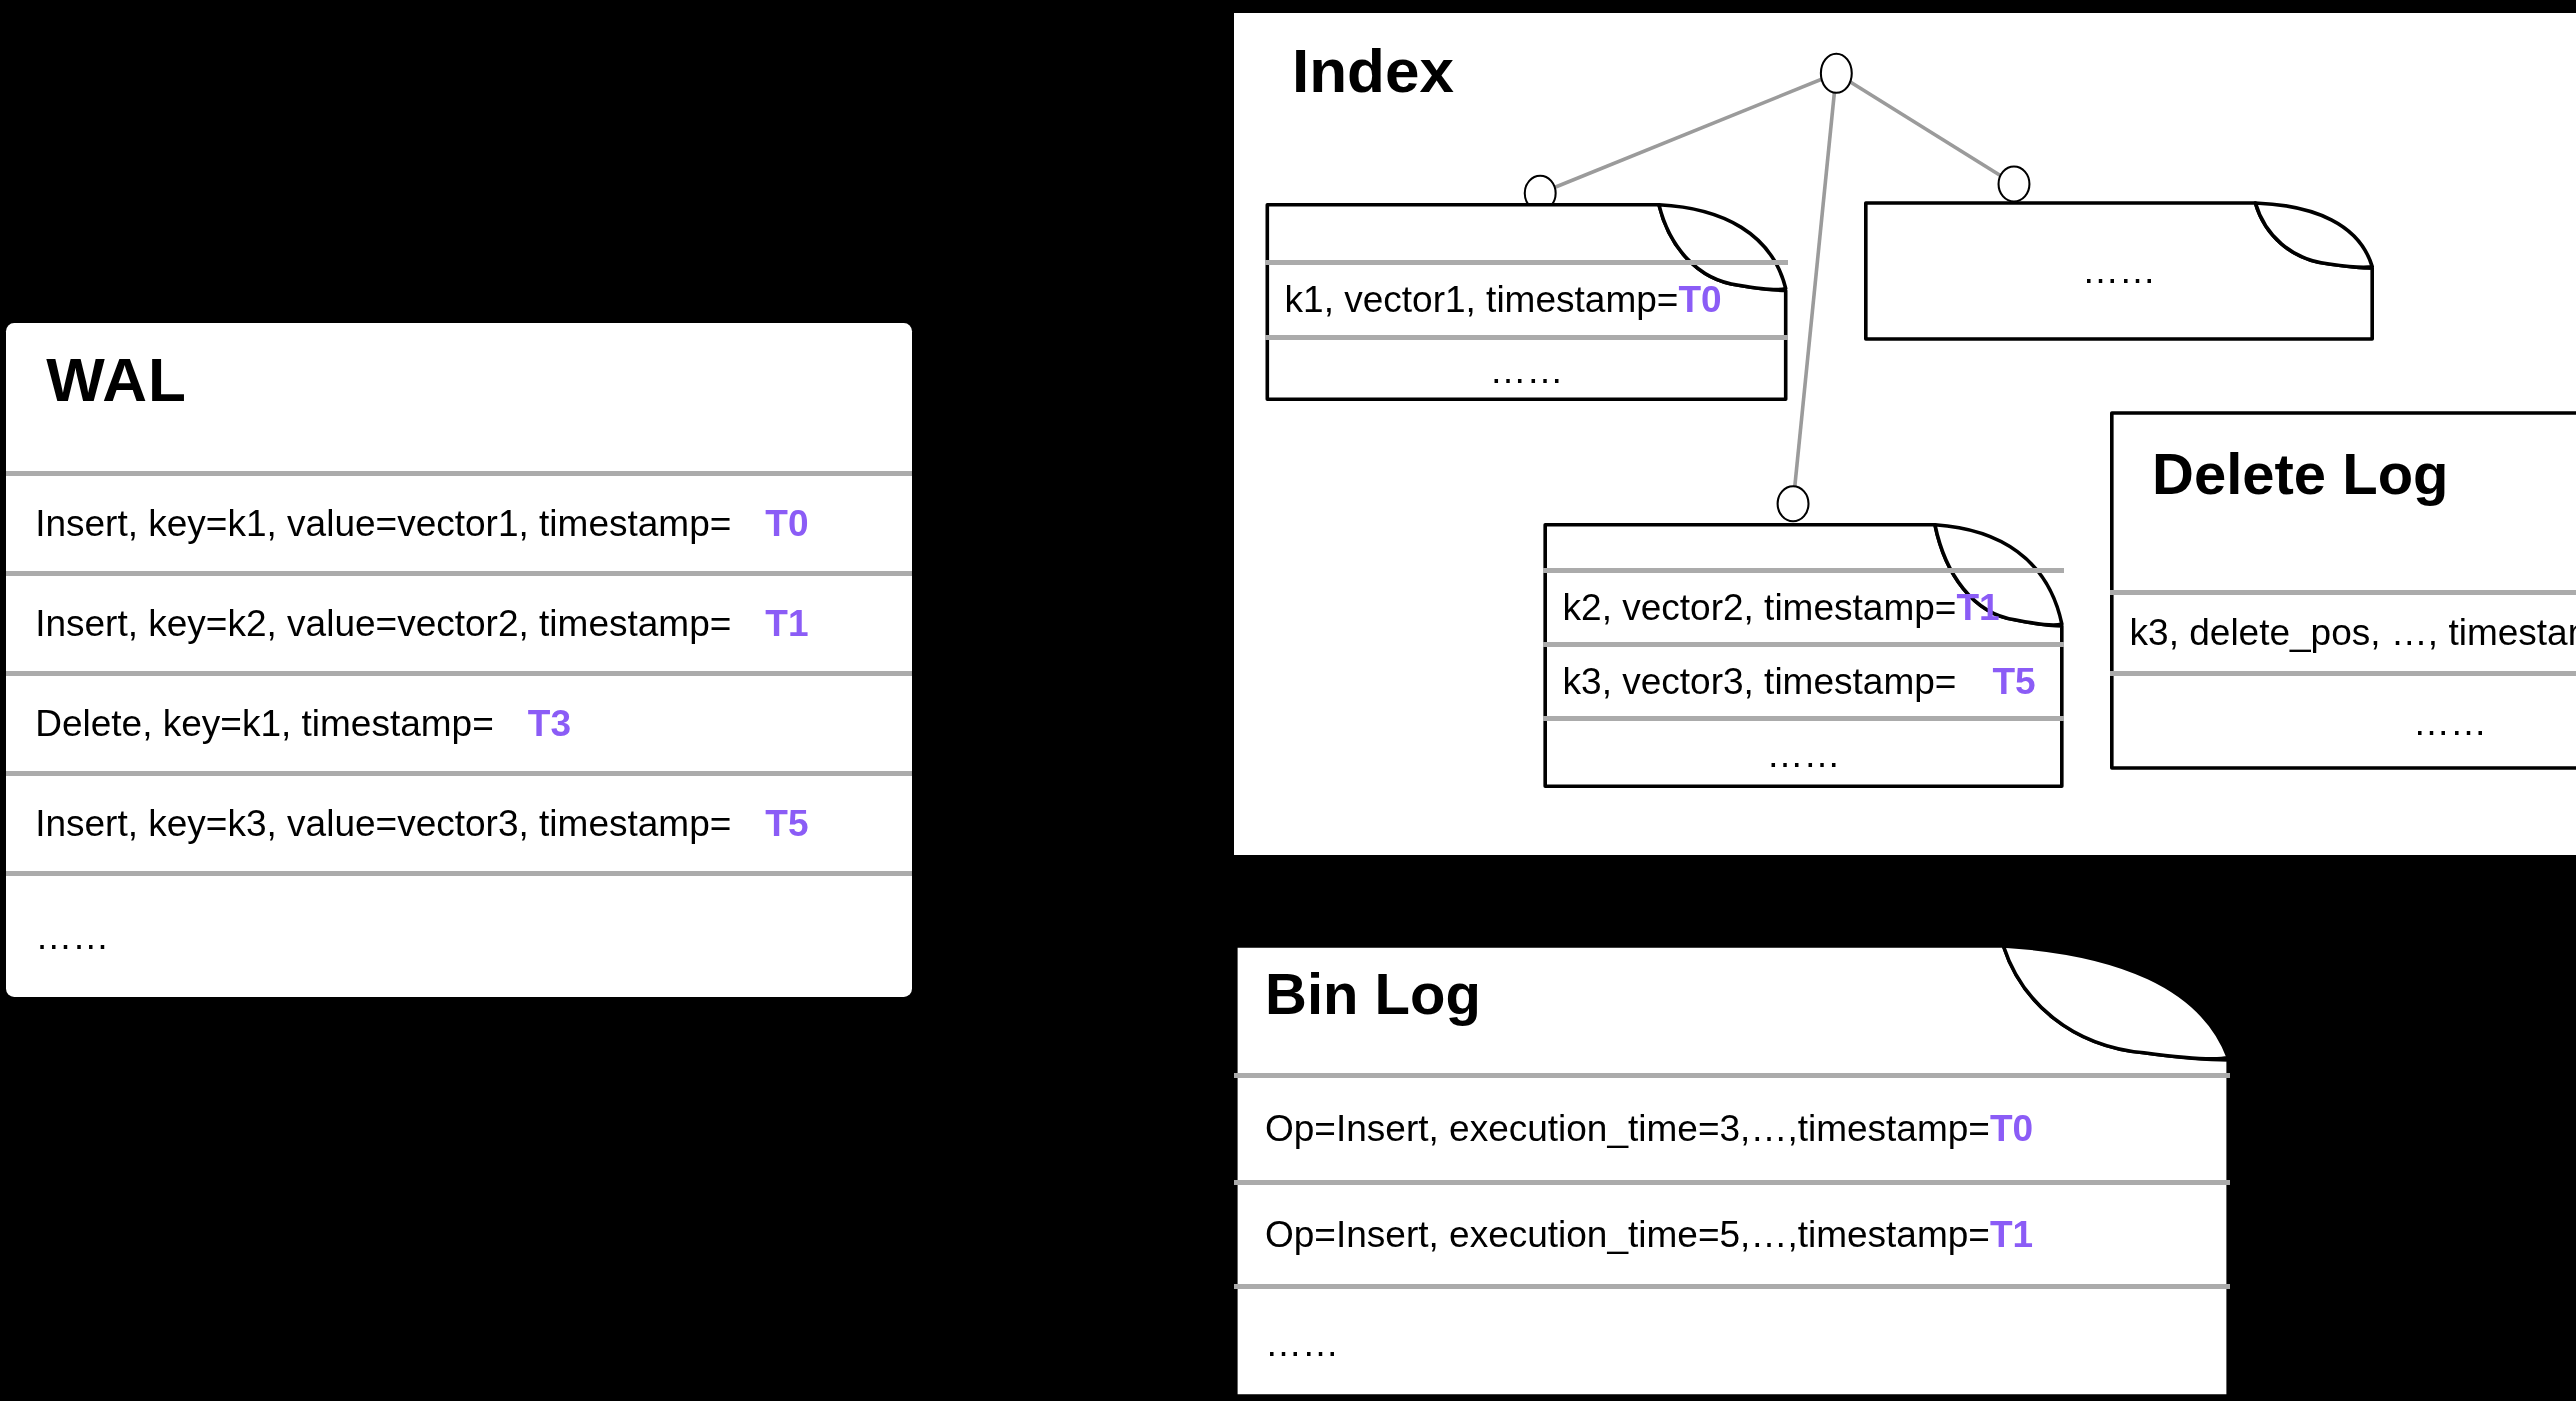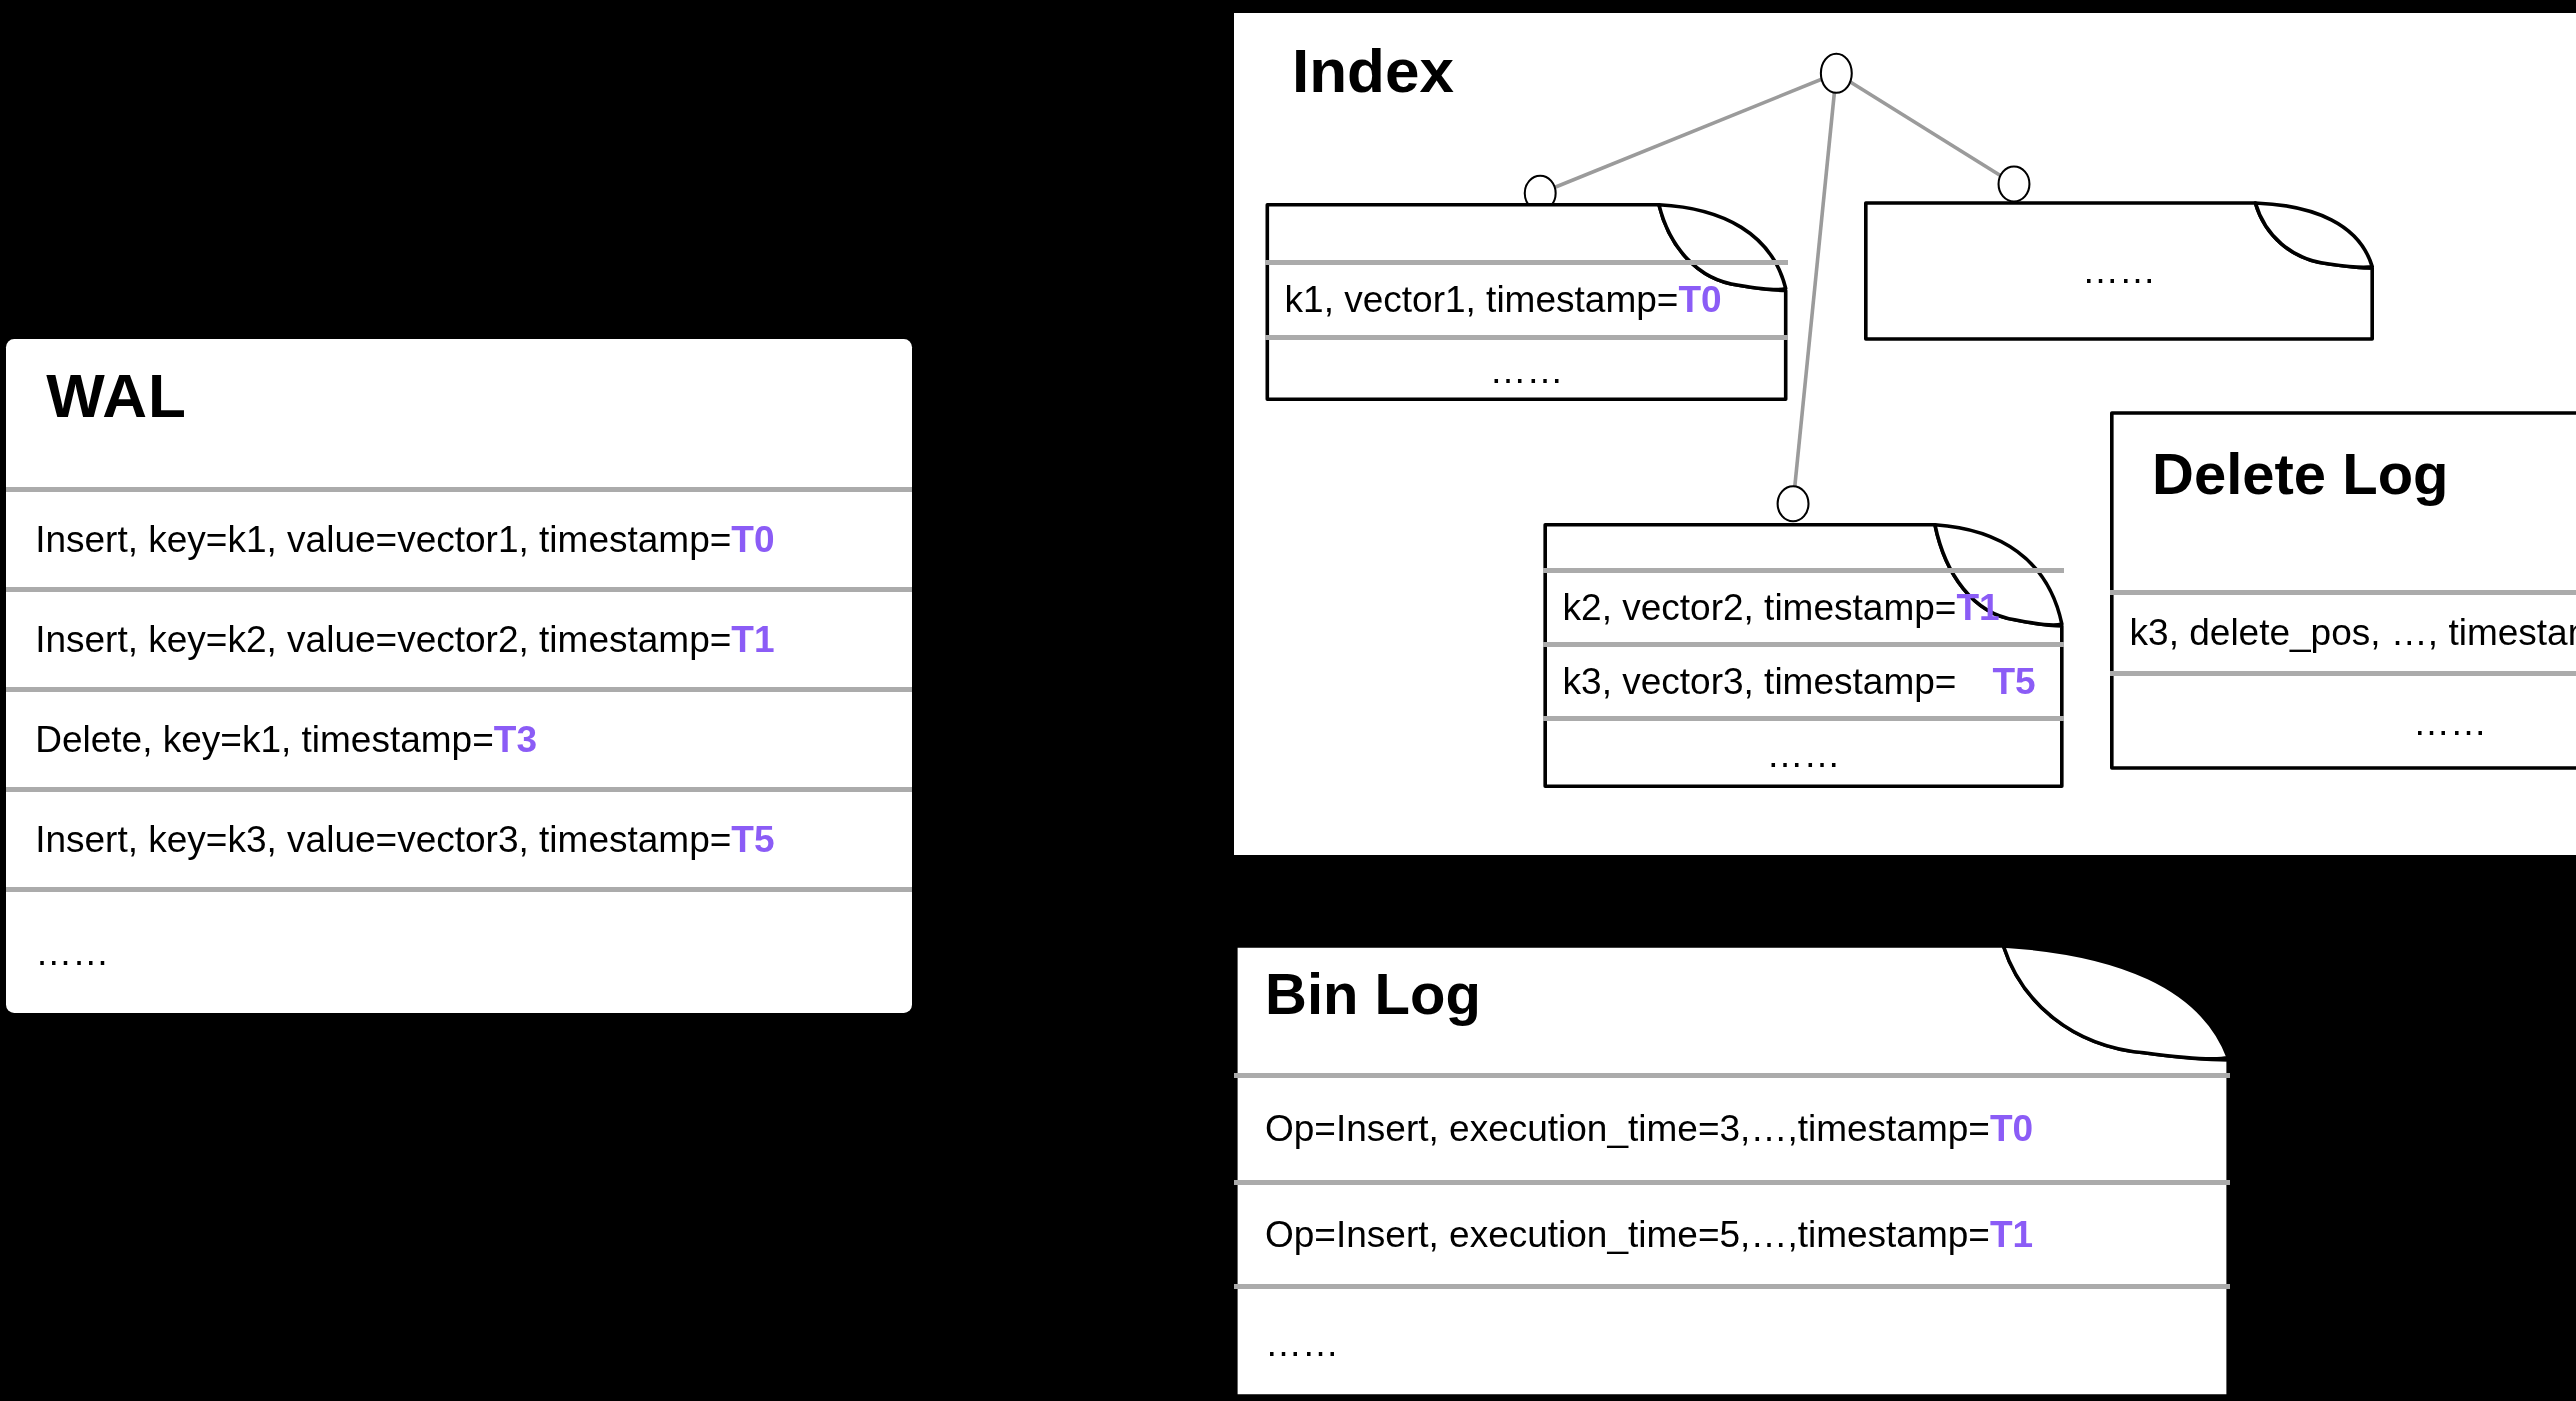--- a/index.html
+++ b/index.html
@@ -2,27 +2,27 @@
 <html style="font-size:8.2px"><head>
 <meta charset="utf-8">
 <style>
   html,body{margin:0;padding:0;background:#000;}
   #canvas{
     position:relative;width:2817px;height:1402px;background:#000;
     font-family:"Liberation Sans",sans-serif;color:#000;overflow:hidden;
   }
   .abs{position:absolute;}
   
-  #wal{left:6.2px;top:339px;width:906px;height:674px;background:#fff;border-radius:8.2px;
+  #wal{left:6.2px;top:323px;width:906px;height:674px;background:#fff;border-radius:8.2px;
        display:flex;flex-direction:column;}
   #wal .wal-title{height:148px;box-sizing:border-box;padding:20.6px 0 0 40px;
        font-size:62px;font-weight:bold;letter-spacing:1px;}
   .trow{box-sizing:border-box;border-top:5.2px solid #ababab;display:flex;align-items:center;
         padding-left:29px;font-size:37px;white-space:nowrap;}
-  #wal .trow{height:100px;}
+  #wal .trow{height:100px;gap:34px;}
   #wal .trow.dots{flex:1;}
   .ts{color:#8b5cf6;font-weight:bold;}
   
   #index-panel{left:1234px;top:13px;width:1578px;height:842px;background:#fff;}
   #index-panel .panel-title{position:absolute;left:58px;top:21.6px;font-size:62px;font-weight:bold;}
   #tree-svg{position:absolute;left:0;top:0;width:1578px;height:842px;}
   
   .doc{position:absolute;}
   .doc svg.shape{position:absolute;left:0;top:0;overflow:visible;}
   .doc .content{position:absolute;left:0;top:0;width:100%;height:100%;

